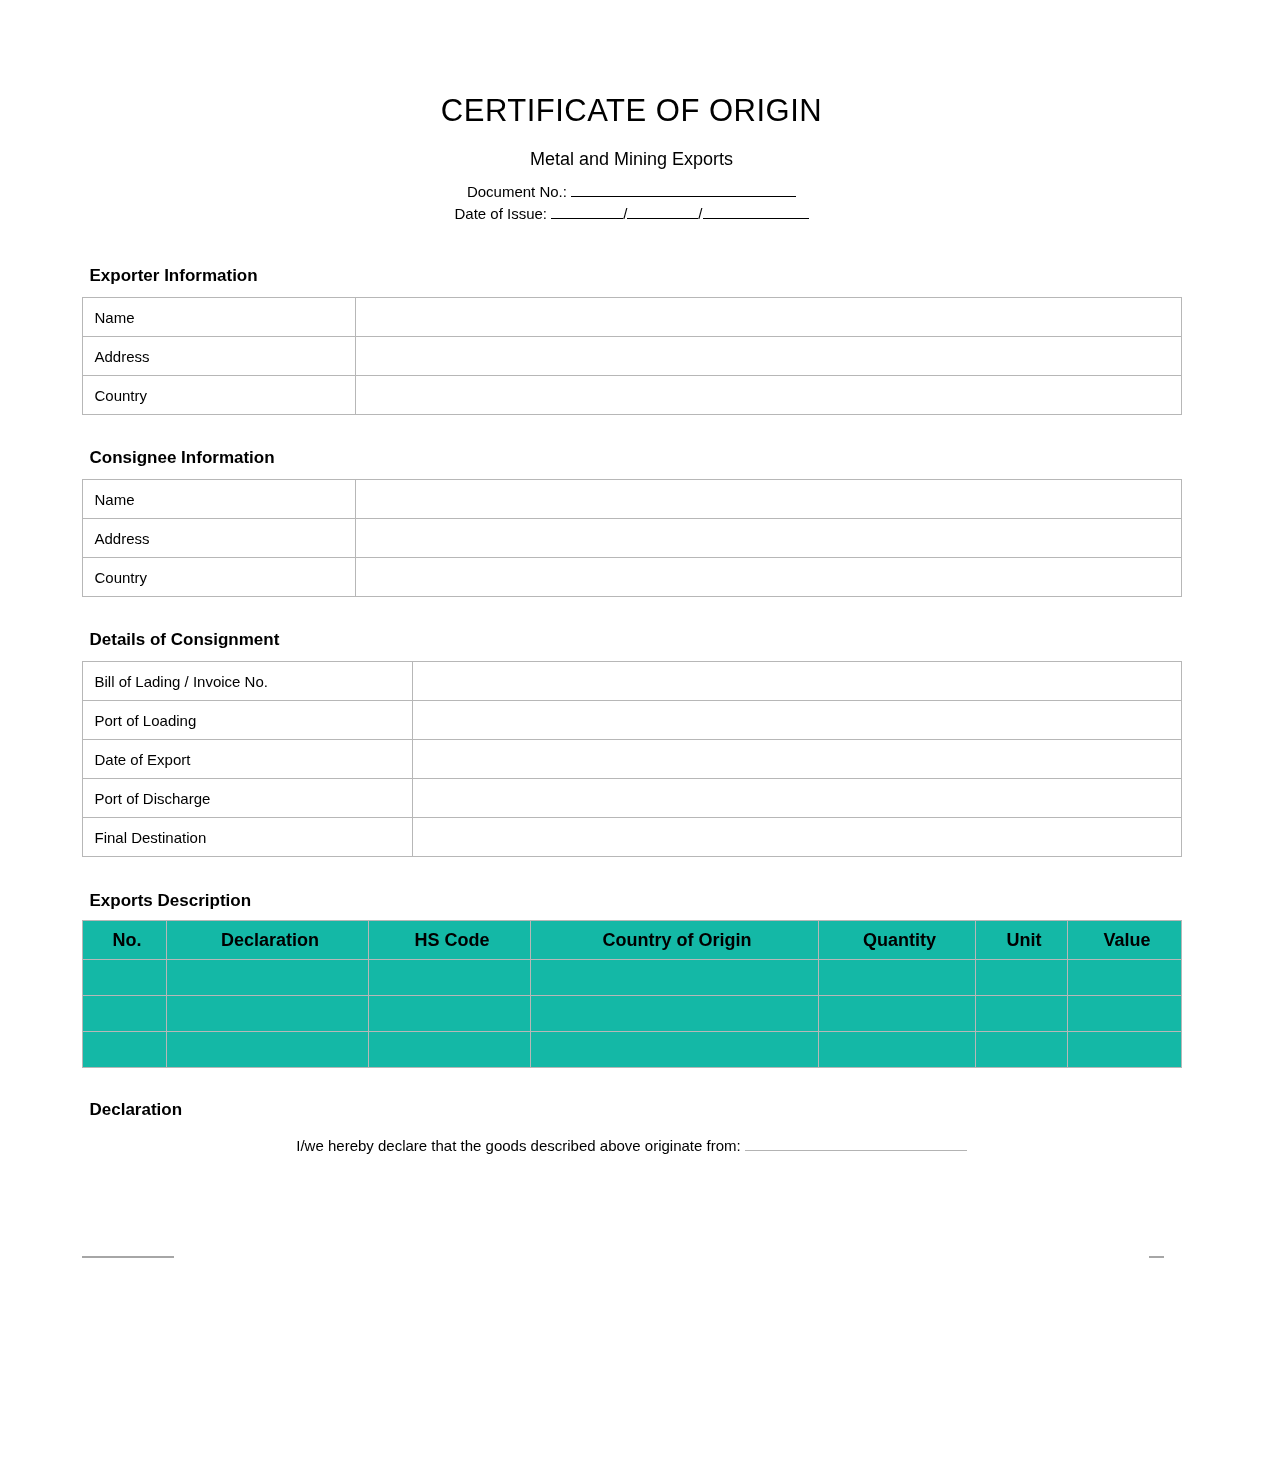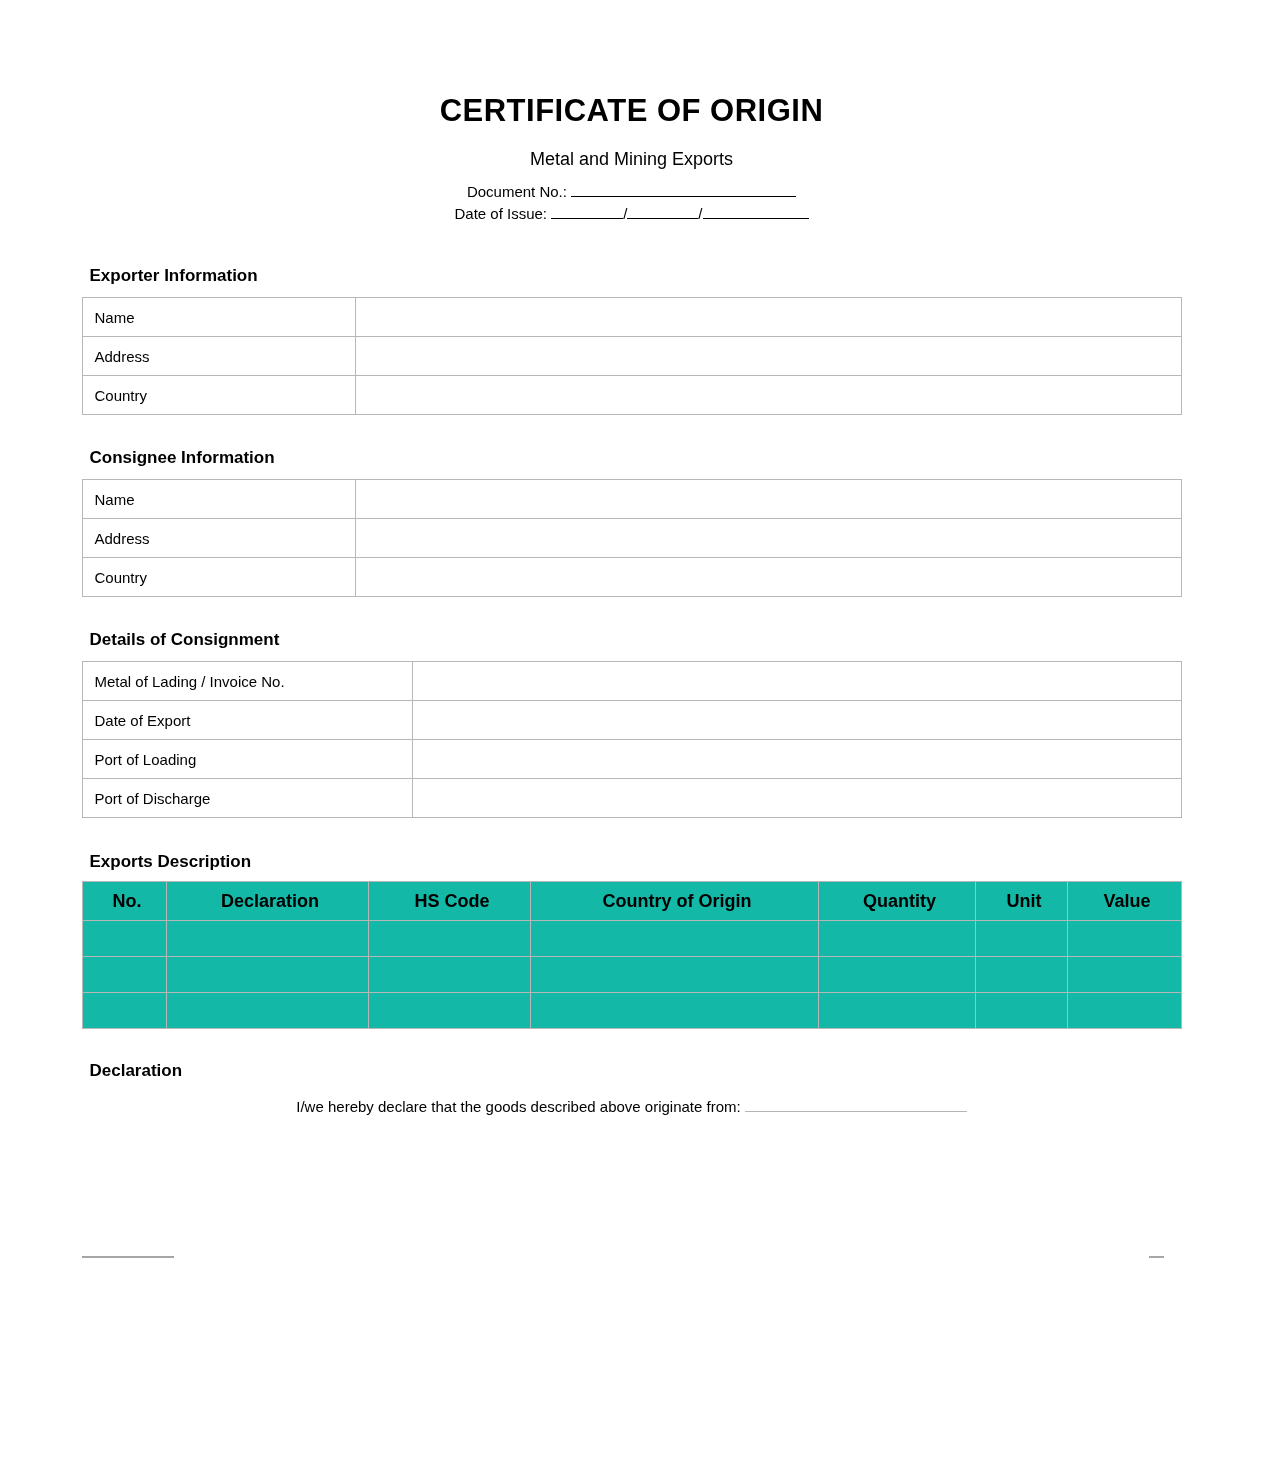--- a/index.html
+++ b/index.html
@@ -10,21 +10,21 @@
     height: 1459px;
     background: #ffffff;
     font-family: "Liberation Sans", sans-serif;
     color: #000000;
     overflow: hidden;
   }
   .content { width: 1100px; margin: 0 auto; }
 
   
   .header { text-align: center; padding-top: 93px; }
-  .title { font-size: 31px; font-weight: 700; line-height: 36px; letter-spacing: 0.5px; margin: 0; }
+  .title { font-size: 31px; font-weight: 400; line-height: 36px; letter-spacing: 0.5px; margin: 0; }
   .subtitle { font-size: 18px; line-height: 21px; margin-top: 20px; }
   .doc-line { font-size: 15px; line-height: 22px; text-align: center; }
   .doc-line.first { margin-top: 11px; }
   .fill-line {
     display: inline-block;
     height: 13px;
     border-bottom: 1.5px solid #000000;
     vertical-align: baseline;
   }
   .w-docno { width: 225px; }
@@ -148,33 +148,37 @@
     </table>
 
     <div class="section-heading mt-details">Details of Consignment</div>
     <table class="kv-table kv-3col">
       <colgroup>
           <col class="label-col">
           <col>
         </colgroup>
       <tbody>
         <tr>
-          <td>Metal of Lading / Invoice No.</td>
+          <td>Bill of Lading / Invoice No.</td>
+          <td></td>
+        </tr>
+        <tr>
+          <td>Port of Loading</td>
           <td></td>
         </tr>
         <tr>
           <td>Date of Export</td>
           <td></td>
         </tr>
         <tr>
-          <td>Port of Loading</td>
-          <td></td>
-        </tr>
-        <tr>
           <td>Port of Discharge</td>
+          <td></td>
+        </tr>
+        <tr>
+          <td>Final Destination</td>
           <td></td>
         </tr>
       </tbody>
     </table>
 
     <div class="section-heading mt-products">Exports Description</div>
     <table class="products-table">
       <colgroup>
         <col style="width:84px">
           <col style="width:202px">

